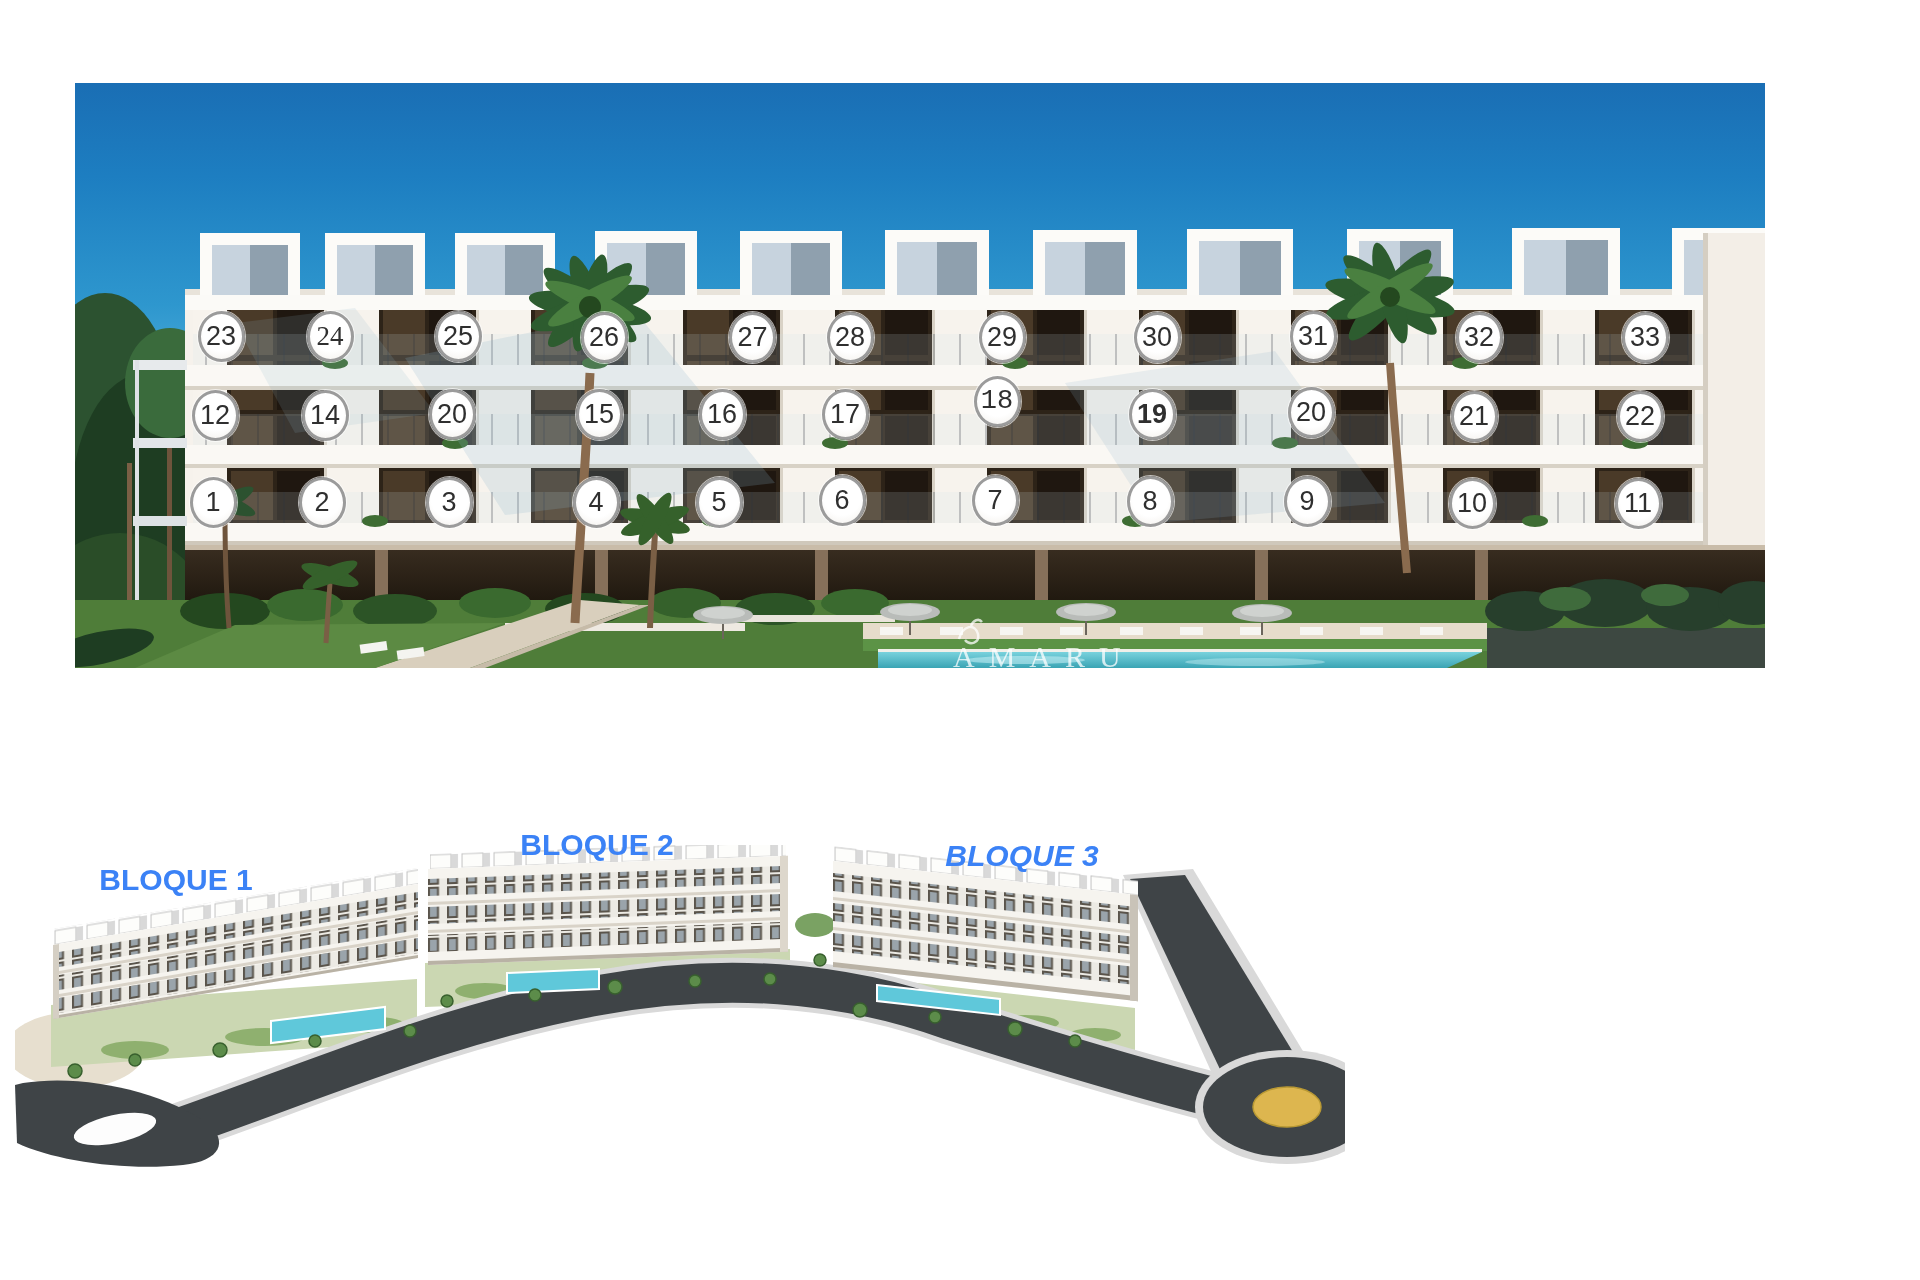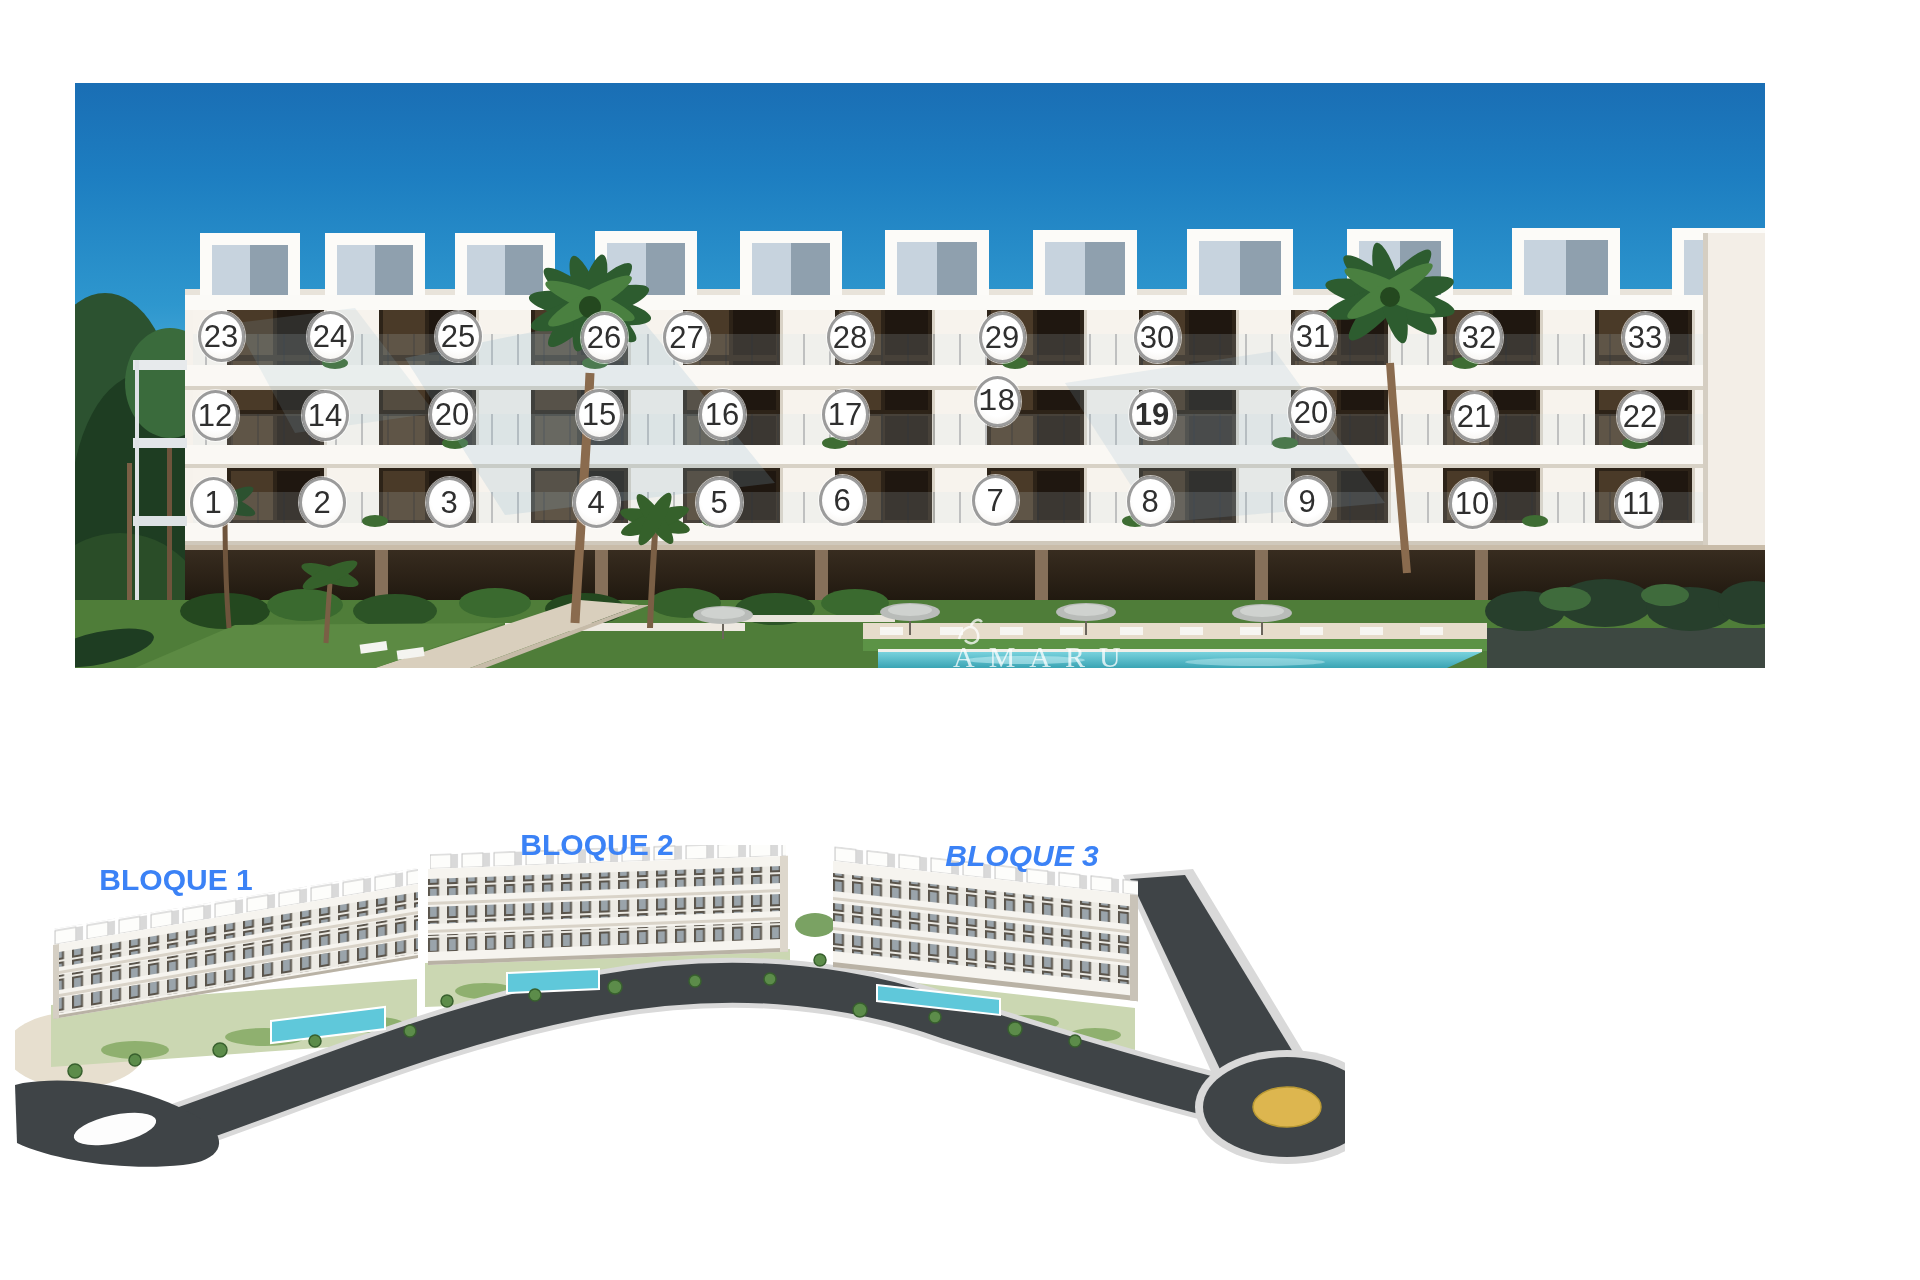--- a/index.html
+++ b/index.html
@@ -5,21 +5,21 @@
   html,body{margin:0;padding:0;background:#ffffff;}
   #canvas{position:relative;width:1920px;height:1280px;background:#ffffff;overflow:hidden;
           font-family:"Liberation Sans",sans-serif;}
   #facade-photo{position:absolute;left:75px;top:83px;width:1690px;height:585px;}
   #site-plan{position:absolute;left:15px;top:845px;width:1330px;height:330px;}
   .unit-marker{
      position:absolute;width:47px;height:51px;border-radius:50%;
      background:radial-gradient(circle at 50% 42%,#ffffff 55%,#f1eee9 100%);
      border:3px solid #9b9b9b;box-sizing:border-box;
      display:flex;align-items:center;justify-content:center;
-     font-size:31px;font-weight:500;color:#2f2f2f;line-height:1;
+     font-size:27px;font-weight:500;color:#2f2f2f;line-height:1;
      box-shadow:0 0 0 1px rgba(255,255,255,.65);
   }
   .bloque-label{
      position:absolute;transform:translate(-50%,-50%);
      font-size:30px;font-weight:700;color:#3b82f6;letter-spacing:0px;white-space:nowrap;
   }
   #bloque-label-1{left:176px;top:880px;}
   #bloque-label-2{left:597px;top:845px;}
   #bloque-label-3{left:1022px;top:856px;font-style:italic;}
 </style>
@@ -344,24 +344,24 @@
         <div class="unit-marker" style="left: 428.5px; top: 388.5px;">20</div>
         <div class="unit-marker" style="left: 575.5px; top: 388.5px;">15</div>
         <div class="unit-marker" style="left: 698.5px; top: 388.5px;">16</div>
         <div class="unit-marker" style="left: 821.5px; top: 388.5px;">17</div>
         <div class="unit-marker" style="left: 973.5px; top: 376px; font-family: Liberation Mono, monospace;">18</div>
         <div class="unit-marker" style="left: 1128.5px; top: 388.5px; font-weight: bold;">19</div>
         <div class="unit-marker" style="left: 1287.5px; top: 386.5px;">20</div>
         <div class="unit-marker" style="left: 1450.5px; top: 390.5px;">21</div>
         <div class="unit-marker" style="left: 1616.5px; top: 390.5px;">22</div>
         <div class="unit-marker" style="left: 197.5px; top: 310.5px;">23</div>
-        <div class="unit-marker" style="left: 306.5px; top: 310.5px;">24</div>
+        <div class="unit-marker" style="left: 306.5px; top: 310.5px; font-family: Liberation Serif, serif;">24</div>
         <div class="unit-marker" style="left: 434.5px; top: 310.5px;">25</div>
         <div class="unit-marker" style="left: 580.5px; top: 311.5px;">26</div>
-        <div class="unit-marker" style="left: 663px; top: 311.5px;">27</div>
+        <div class="unit-marker" style="left: 729px; top: 311.5px;">27</div>
         <div class="unit-marker" style="left: 826.5px; top: 311.5px;">28</div>
         <div class="unit-marker" style="left: 978.5px; top: 311.5px;">29</div>
         <div class="unit-marker" style="left: 1133.5px; top: 311.5px;">30</div>
         <div class="unit-marker" style="left: 1289.5px; top: 310.5px;">31</div>
         <div class="unit-marker" style="left: 1455.5px; top: 311.5px;">32</div>
         <div class="unit-marker" style="left: 1621.5px; top: 311.5px;">33</div>
       </div>
   </div>
 
   <div id="site-plan">

